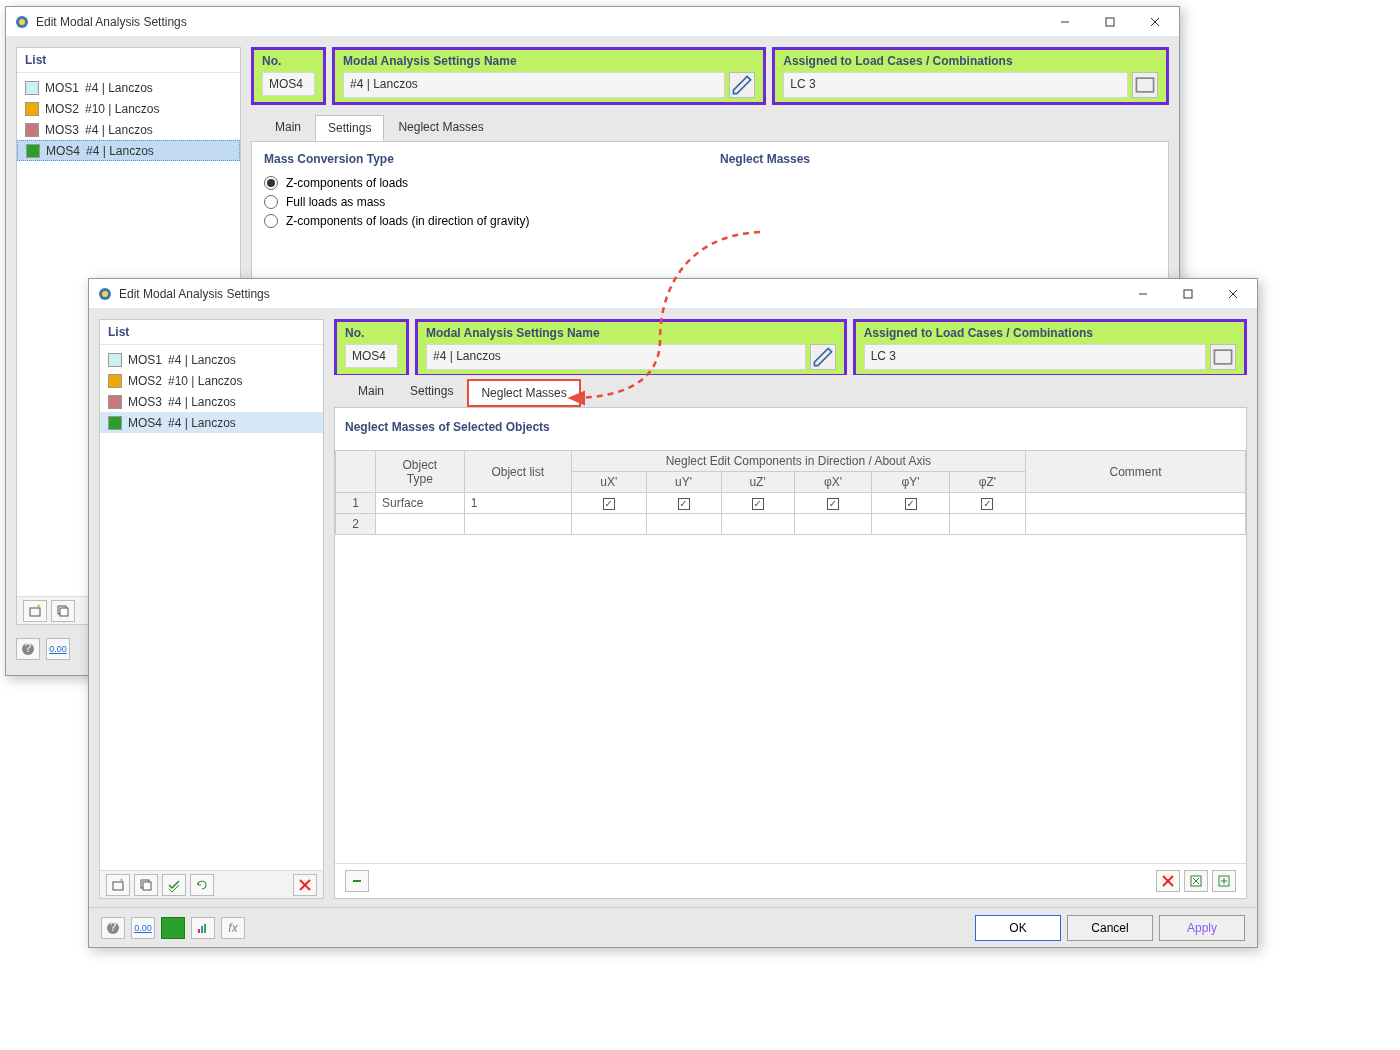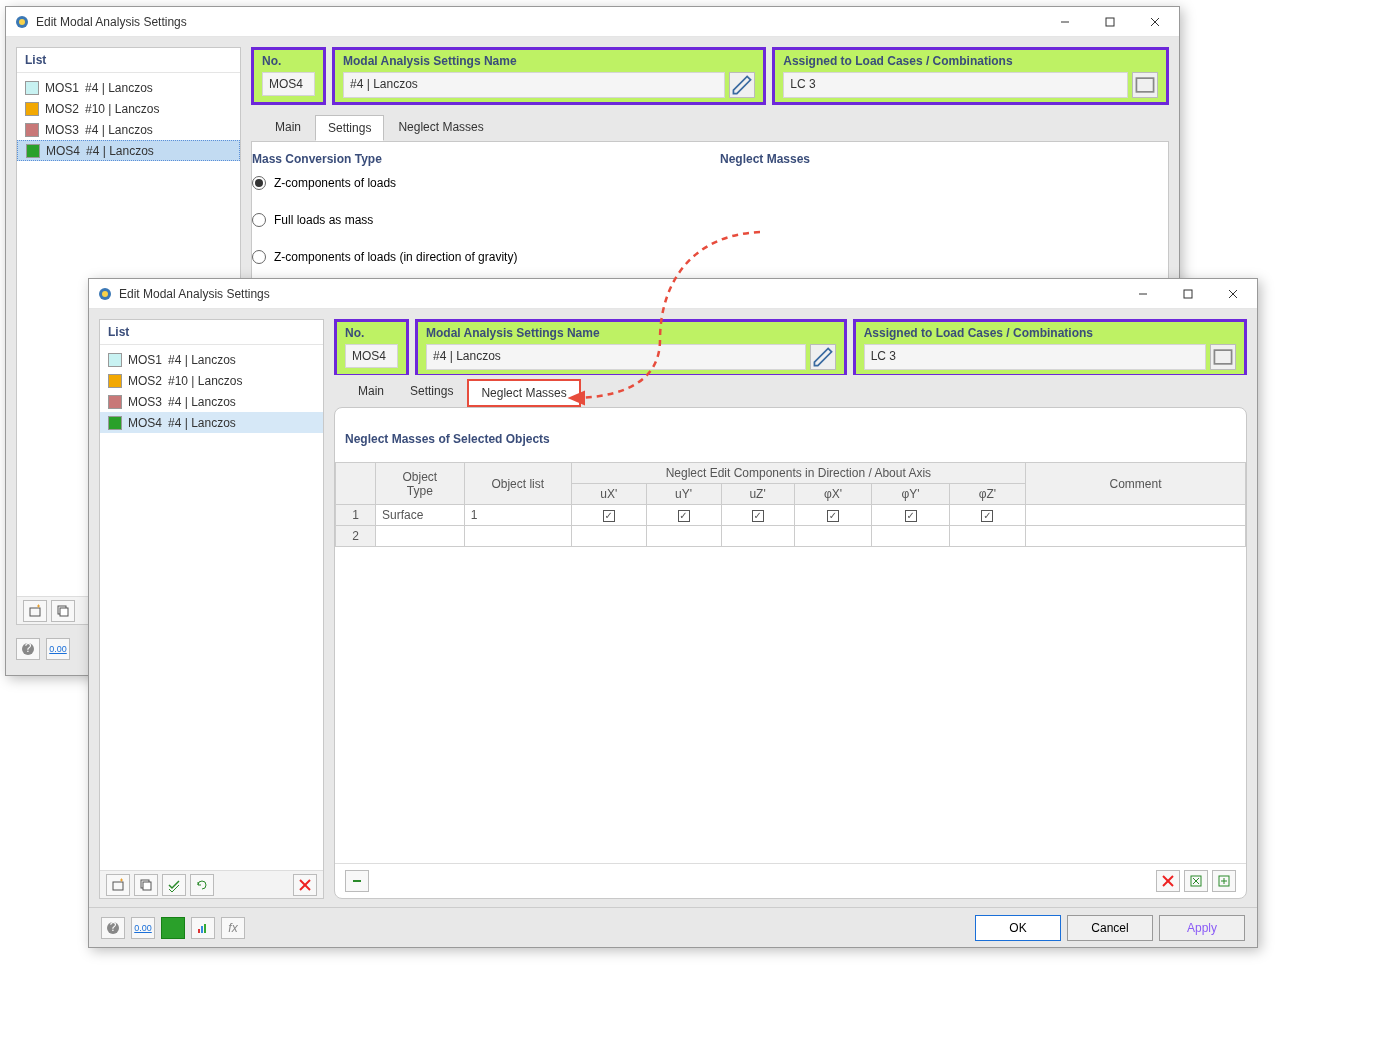--- a/index.html
+++ b/index.html
@@ -32,24 +32,24 @@
 .field-box { background: #bef264; border: 3px solid #6d28d9; padding: 4px 8px; }
 .field-label { color: #3a4d7a; font-weight: bold; margin-bottom: 4px; }
 .field-input { background: #f5f5f5; border: 1px solid #d5d5d5; padding: 4px 6px; color: #333; width: 100%; }
 .field-input-wrap { display: flex; gap: 4px; align-items: stretch; }
 .mini-btn { width: 26px; border: 1px solid #bbb; background: #f0f0f0; display: flex; align-items: center; justify-content: center; }
 
 .tab-bar { display: flex; gap: 2px; padding: 4px 6px 0 12px; background: #e8e8e8; }
 .tab { padding: 5px 12px; color: #333; background: transparent; }
 .tab.active { background: #fff; border: 1px solid #c0c0c0; border-bottom: 1px solid #fff; }
 .tab.highlighted { border: 2px solid #e74c3c; background: #fff; }
-.content-box { background: #fff; border: 1px solid #c8c8c8; padding: 10px 0; }
+.content-box { background: #fff; border: 1px solid #c8c8c8; padding: 10px 12px; }
 
 .section-title { color: #3a4d7a; font-weight: bold; margin-bottom: 10px; }
-.radio-group { display: flex; flex-direction: column; gap: 23px; }
+.radio-group { display: flex; flex-direction: column; gap: 5px; }
 .radio-opt { display: flex; align-items: center; gap: 8px; }
 .radio-dot { width: 14px; height: 14px; border: 1px solid #666; border-radius: 50%; display: flex; align-items: center; justify-content: center; flex-shrink: 0; }
 .radio-dot.sel::after { content: ''; width: 8px; height: 8px; background: #333; border-radius: 50%; }
 .radio-opt.highlighted { background: #fbd9d7; padding: 2px 4px; margin: -2px -4px; }
 
 .two-col { display: flex; gap: 20px; }
 .col { flex: 1; }
 
 
 .obj-table { width: 100%; border-collapse: collapse; }
@@ -336,21 +336,21 @@
           </div>
         </div>
       </div>
 
       <div style="background:#e8e8e8; display:flex; flex-direction:column; position:absolute; top:56px; left:0; right:0; bottom:0;">
         <div class="tab-bar">
           <div class="tab">Main</div>
           <div class="tab">Settings</div>
           <div class="tab highlighted">Neglect Masses</div>
         </div>
-        <div class="content-box" style="flex:1; display:flex; flex-direction:column; padding:24px 0 0 0;border-radius:8px;">
+        <div class="content-box" style="flex:1; display:flex; flex-direction:column; padding:12px 0 0 0;">
           <div class="section-title" style="padding:0 10px 6px;">Neglect Masses of Selected Objects</div>
           <table class="obj-table">
             <thead>
               <tr>
                 <th rowspan="2" class="row-num"></th>
                 <th rowspan="2"><span style="white-space:pre-line">Object
 Type</span></th>
                 <th rowspan="2">Object list</th>
                 <th colspan="6" class="group">Neglect Edit Components in Direction / About Axis</th>
                 <th rowspan="2" style="width:220px;">Comment</th>

